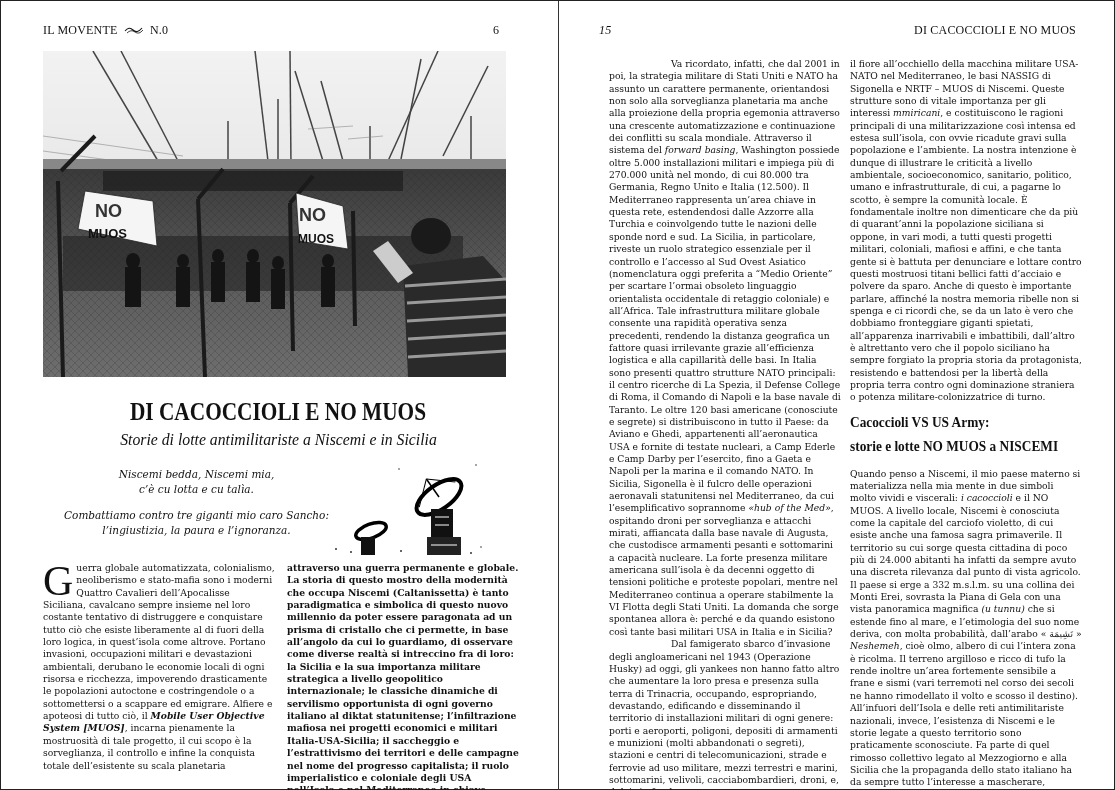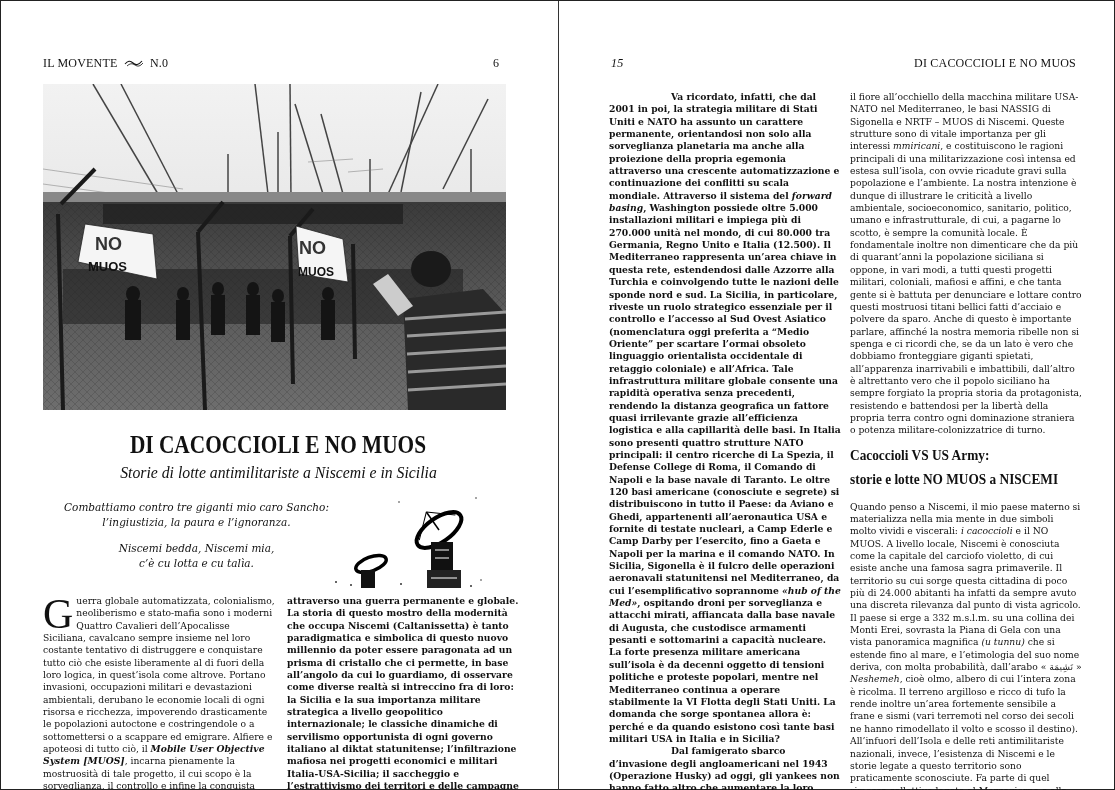--- a/index.html
+++ b/index.html
@@ -1,43 +1,43 @@
 <!DOCTYPE html>
 <html><head>
 <meta charset="utf-8">
 <style>
   html, body { margin:0; padding:0; background:#ffffff; }
   body { width:1115px; height:790px; position:relative; overflow:hidden; font-family:"DejaVu Serif", serif; color:#111; }
   .spread { position:absolute; left:0; top:0; width:1113px; height:788px; border:1px solid #222; background:#fff; }
   .gutter { position:absolute; left:557px; top:0; width:1px; height:790px; background:#333; }
-  .page { position:absolute; top:0; height:568px;margin-top:33px; }
+  .page { position:absolute; top:0; height:568px; }
   .page.left { left:0; width:557px; }
   .page.right { left:558px; width:557px; }
 
   .running { position:absolute; top:22px; font-family:"Liberation Serif", serif; font-size:12px; letter-spacing:0.2px; }
   .rh-left { left:42px; }
   .rh-left .swash { display:inline-block; margin:0 3px; font-size:12px; }
   .pn-left { left:492px; }
-  .pn-right { left:52px;font-style:italic; }
+  .pn-right { left:40px;font-style:italic; }
   .rh-right { right:40px; }
 
   .photo { position:absolute; left:42px; top:50px; width:463px; height:326px; overflow:hidden; background:#e5e5e5; }
   .photo svg { display:block; }
 
   .title { position:absolute; left:42px; width:470px; top:396px; text-align:center; font-family:"Liberation Serif", serif; font-weight:bold; font-size:26px; letter-spacing:0px; transform:scaleX(0.82); transform-origin:center; }
   .subtitle { position:absolute; left:30px; width:495px; top:428px; text-align:center; font-family:"Liberation Serif", serif; font-style:italic; font-size:17.5px; transform:scaleX(0.9); transform-origin:center; }
 
   .epigraph { position:absolute; left:48px; width:295px; top:466px; text-align:center; font-family:"DejaVu Serif", serif; font-style:italic; font-size:10.5px; line-height:15px; }
   .epigraph p { margin:0 0 11px 0; }
 
   .dish { position:absolute; left:330px; top:458px; width:160px; height:96px; }
 
   .col { position:absolute; font-family:"DejaVu Serif", serif; font-size:9.2px; line-height:12.35px; color:#111; text-align:left; }
   .col p { margin:0; }
-  .col .indent { text-indent:62px;font-weight:bold; }
+  .col .indent { text-indent:62px; }
   .col em { font-style:italic; }
   .col strong.bi { font-weight:bold; font-style:italic; }
 
   .c1 { left:42px; top:561px; width:232px; }
   .c2 { left:286px; top:561px; width:232px;font-weight:bold; }
   .c3 { left:608px; top:57px; width:232px; }
   .c4 { left:849px; top:57px; width:232px; }
 
   .dropcap { float:left; font-family:"Liberation Serif", serif; font-size:42px; line-height:34px; margin:2px 3px 0 0; font-weight:normal; }
 
@@ -160,26 +160,26 @@
           <path d="M330 200 L345 190 L370 222 L355 232 Z" fill="#ccc"></path>
         </g>
       </svg>
     </div>
 
     <div class="title">DI CACOCCIOLI E NO MUOS</div>
     <div class="subtitle">Storie di lotte antimilitariste a Niscemi e in Sicilia</div>
 
     <div class="epigraph">
       <p>
+        <span>Niscemi bedda, Niscemi mia,</span><br>
+        <span>c’è cu lotta e cu talìa.</span>
+      </p>
+      <p>
         <span>Combattiamo contro tre giganti mio caro Sancho:</span><br>
         <span>l’ingiustizia, la paura e l’ignoranza.</span>
-      </p>
-      <p>
-        <span>Niscemi bedda, Niscemi mia,</span><br>
-        <span>c’è cu lotta e cu talìa.</span>
       </p>
     </div>
 
     <div class="dish">
       <svg width="160" height="96" viewBox="0 0 160 96">
 
         <g transform="translate(108,38) rotate(-35)">
           <ellipse cx="0" cy="0" rx="26" ry="12" fill="#fff" stroke="#000" stroke-width="4"></ellipse>
           <line x1="0" y1="0" x2="0" y2="-22" stroke="#000" stroke-width="1.5"></line>
           <line x1="-22" y1="-3" x2="0" y2="-22" stroke="#000" stroke-width="1"></line>

